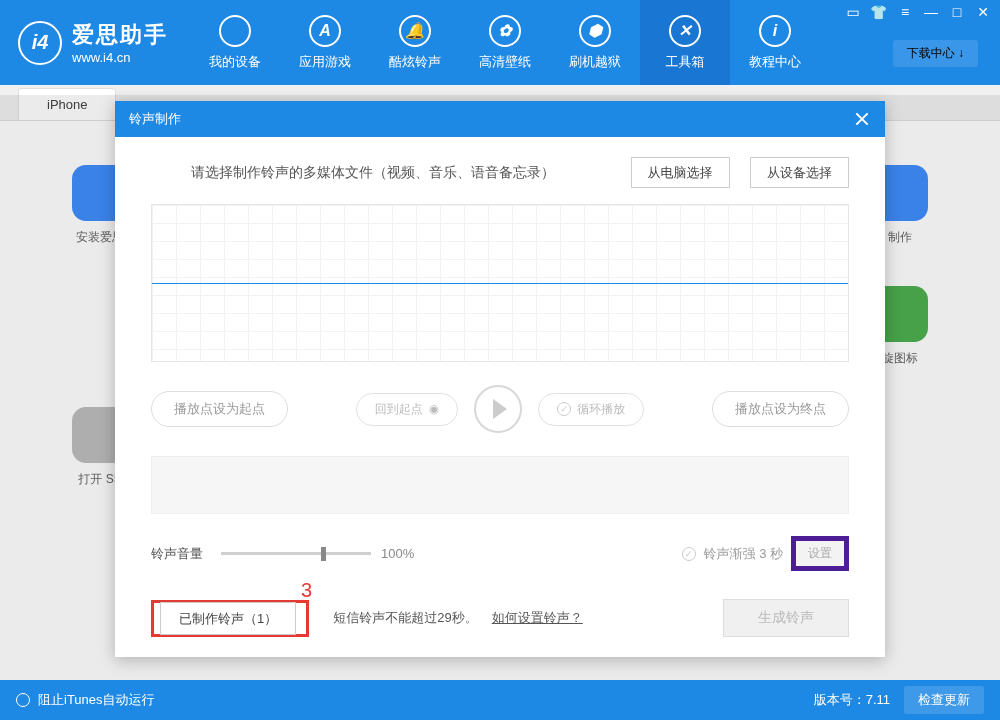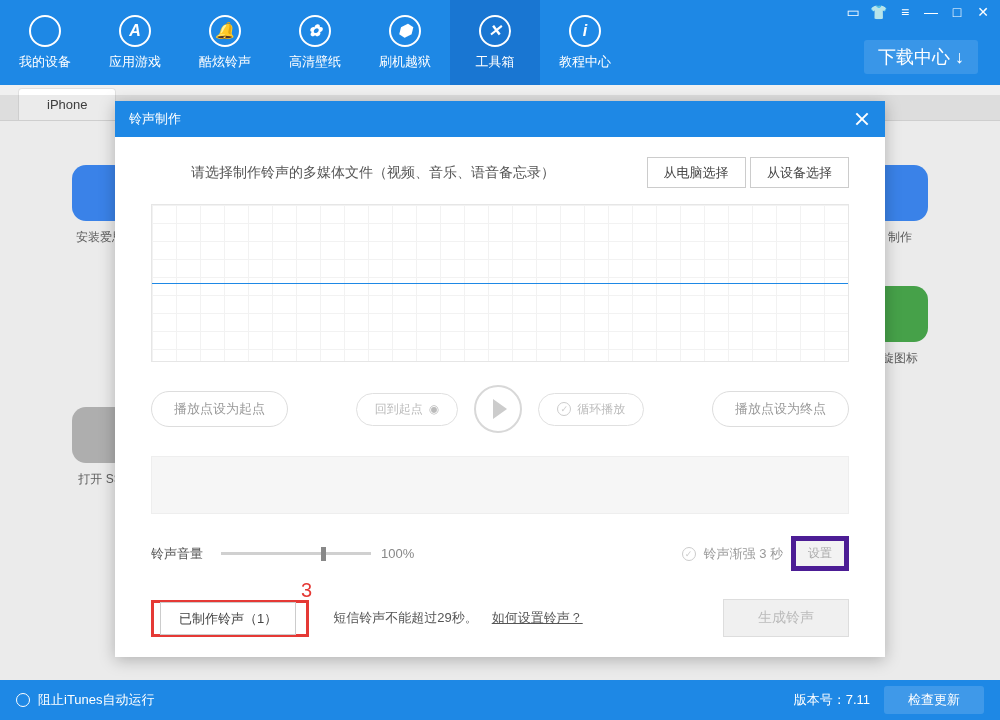--- a/index.html
+++ b/index.html
@@ -11,21 +11,21 @@
 .logo-circle { width: 44px; height: 44px; border: 2px solid #fff; border-radius: 50%; display: flex; align-items: center; justify-content: center; color: #fff; font-size: 20px; font-weight: bold; font-style: italic; }
 .logo-text { display: flex; flex-direction: column; }
 .logo-title { color: #fff; font-size: 22px; font-weight: bold; letter-spacing: 2px; }
 .logo-sub { color: #fff; font-size: 13px; }
 .nav { flex: 1; display: flex; }
 .nav-item { width: 90px; display: flex; flex-direction: column; align-items: center; justify-content: center; color: #fff; font-size: 13px; gap: 6px; cursor: pointer; }
 .nav-item.active { background: #1976d2; }
 .nav-icon { width: 32px; height: 32px; border: 2px solid #fff; border-radius: 50%; display: flex; align-items: center; justify-content: center; color: #fff; font-size: 16px; font-style: italic; font-weight: bold; }
 .sys-btns { position: absolute; top: 4px; right: 6px; display: flex; gap: 4px; }
 .sys-btn { width: 22px; height: 18px; color: #fff; text-align: center; font-size: 14px; cursor: pointer; }
-.download-center { position: absolute; top: 40px; right: 22px; background: rgba(255,255,255,0.12); color: #ffffff; font-size: 18px; padding: 5px 14px; border-radius: 3px; cursor: pointer; }
+.download-center { position: absolute; top: 40px; right: 22px; background: rgba(255,255,255,0.12); color: #000000; font-size: 12px; padding: 5px 14px; border-radius: 3px; cursor: pointer; }
 
 
 .tabbar { height: 36px; background: #f0f0f0; border-bottom: 1px solid #e0e0e0; display: flex; align-items: flex-end; padding-left: 18px; }
 .tab { padding: 8px 28px; background: #fff; border: 1px solid #e0e0e0; border-bottom: none; border-radius: 4px 4px 0 0; font-size: 13px; color: #444; cursor: pointer; }
 
 
 .back-content { position: absolute; top: 125px; left: 0; right: 0; height: 555px; background: #fff; padding: 40px 60px; }
 .back-row { display: flex; gap: 50px; margin-bottom: 40px; }
 .back-item { width: 80px; display: flex; flex-direction: column; align-items: center; gap: 8px; }
 .back-icon { width: 56px; height: 56px; border-radius: 14px; }
@@ -37,21 +37,21 @@
 .modal-head { height: 36px; background: #1e88e5; display: flex; align-items: center; justify-content: space-between; padding: 0 14px; color: #fff; font-size: 13px; }
 .modal-close { width: 18px; height: 18px; cursor: pointer; position: relative; }
 .modal-close::before, .modal-close::after { content: ""; position: absolute; top: 8px; left: 1px; width: 16px; height: 2px; background: #fff; }
 .modal-close::before { transform: rotate(45deg); }
 .modal-close::after { transform: rotate(-45deg); }
 
 .modal-body { padding: 26px 36px 20px 36px; }
 .row-top { display: flex; justify-content: space-between; align-items: center; margin-bottom: 22px; }
 .hint { color: #555; font-size: 14px; margin-left: 40px; }
 .btn-outline { border: 1px solid #ccc; padding: 7px 16px; font-size: 13px; color: #444; cursor: pointer; background: #fff; }
-.btn-outline + .btn-outline { margin-left: 0; }
+.btn-outline + .btn-outline { margin-left: 16px; }
 
 .wave-box { border: 1px solid #e6e6e6; height: 158px; position: relative;
   background-image:
     repeating-linear-gradient(to right, #f2f2f2 0, #f2f2f2 1px, transparent 1px, transparent 24px),
     repeating-linear-gradient(to bottom, #f2f2f2 0, #f2f2f2 1px, transparent 1px, transparent 18px);
 }
 .wave-line { position: absolute; left: 0; right: 0; top: 50%; height: 1px; background: #1e88e5; }
 
 .controls { display: flex; align-items: center; justify-content: center; gap: 16px; margin-top: 22px; position: relative; height: 50px; }
 .pill { border: 1px solid #ddd; border-radius: 22px; padding: 8px 22px; font-size: 13px; color: #999; cursor: pointer; background:#fff; }
@@ -77,26 +77,33 @@
 .made-btn { border:1px solid #ccc; padding: 8px 18px; font-size:13px; color:#444; background:#fff; cursor:pointer; }
 .anno-3 { position:absolute; top:-24px; right:-6px; color:#e53935; font-size:20px;}
 .sms-hint { margin-left: 24px; font-size: 13px; color:#555; }
 .howset { margin-left: 14px; font-size:13px; color:#555; text-decoration: underline; cursor:pointer; }
 .gen-btn { margin-left:auto; border:1px solid #ddd; padding:9px 34px; background:#f0f0f0; color:#bbb; font-size:14px; }
 
 
 .status { position:absolute; bottom:0; left:0; right:0; height:40px; background:#1e88e5; display:flex; align-items:center; padding:0 16px; color:#fff; font-size:13px; }
 .status-circle { width:14px; height:14px; border:1.5px solid #fff; border-radius:50%; margin-right:8px; }
 .ver { margin-left:auto; margin-right:14px; }
-.check-upd { background:rgba(255,255,255,0.15); padding:5px 24px; border-radius:3px; cursor:pointer; }
+.check-upd { background:rgba(255,255,255,0.15); padding:5px 14px; border-radius:3px; cursor:pointer; }
 </style>
 </head>
 <body>
 
 <div class="header">
+  <div class="logo-block">
+    <div class="logo-circle">i4</div>
+    <div class="logo-text">
+      <div class="logo-title">爱思助手</div>
+      <div class="logo-sub">www.i4.cn</div>
+    </div>
+  </div>
   <div class="nav">
     <div class="nav-item">
         <div class="nav-icon"></div>
         <span>我的设备</span>
       </div>
     <div class="nav-item">
         <div class="nav-icon">A</div>
         <span>应用游戏</span>
       </div>
     <div class="nav-item">

